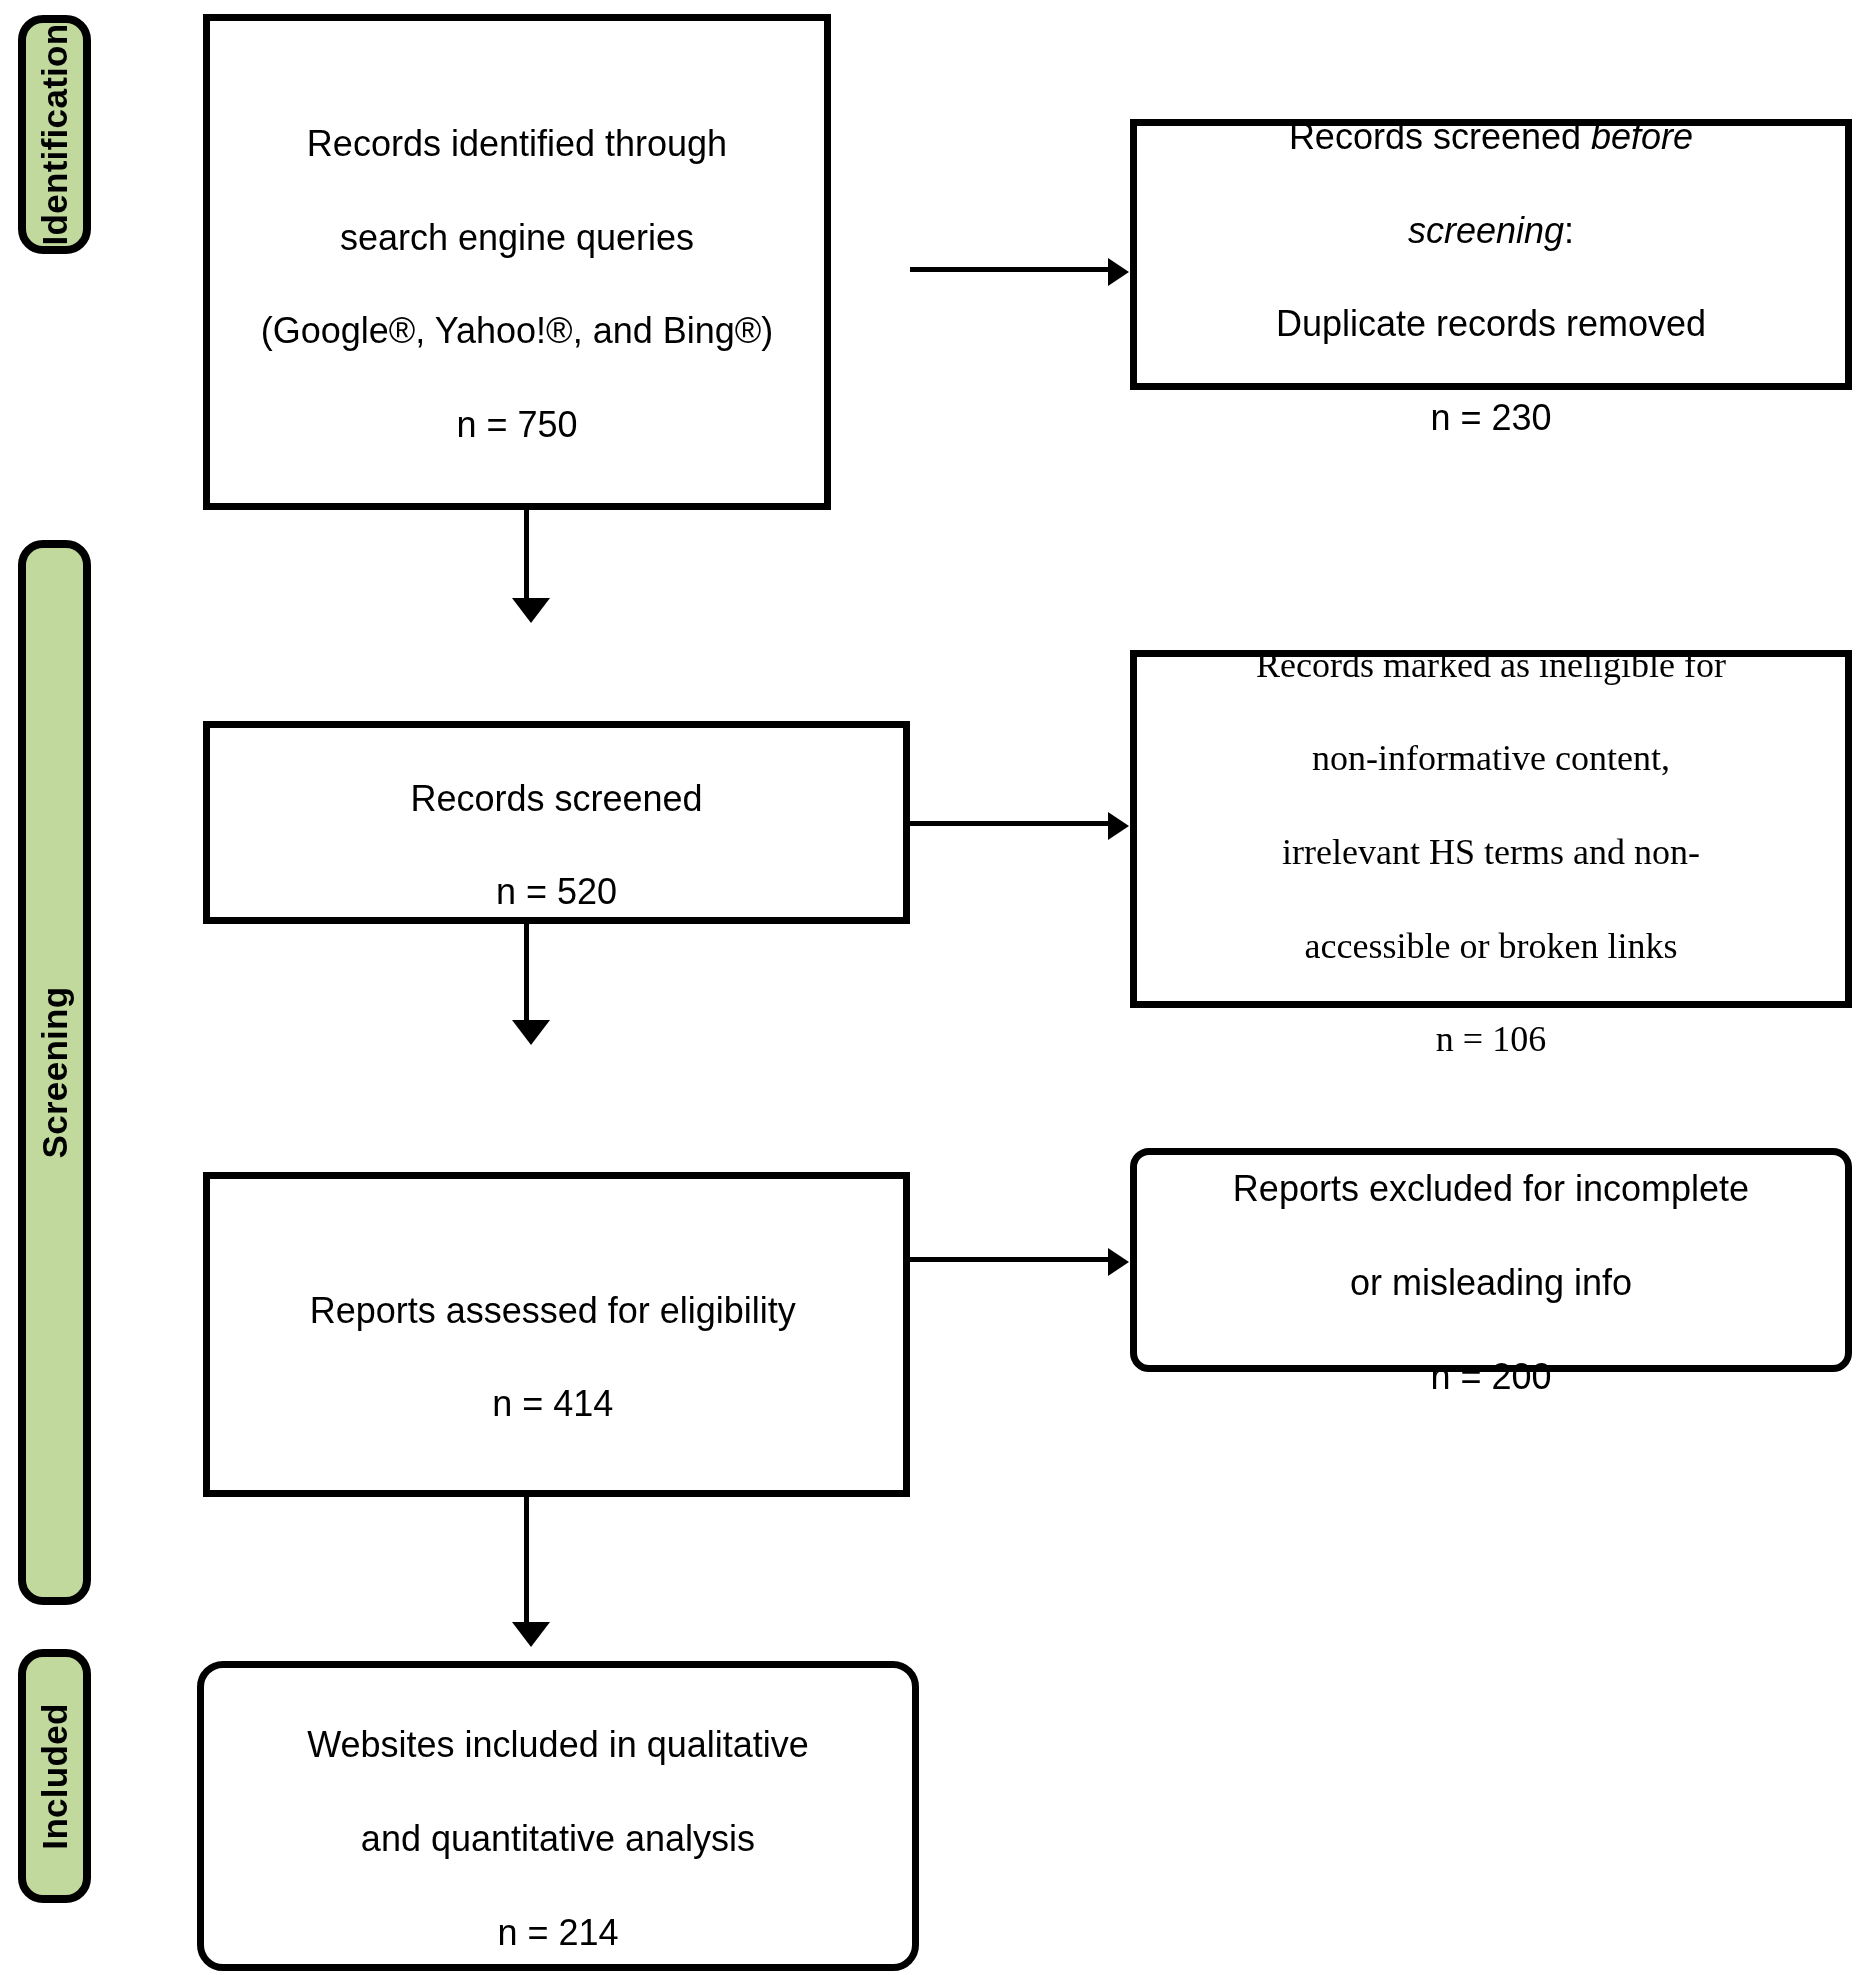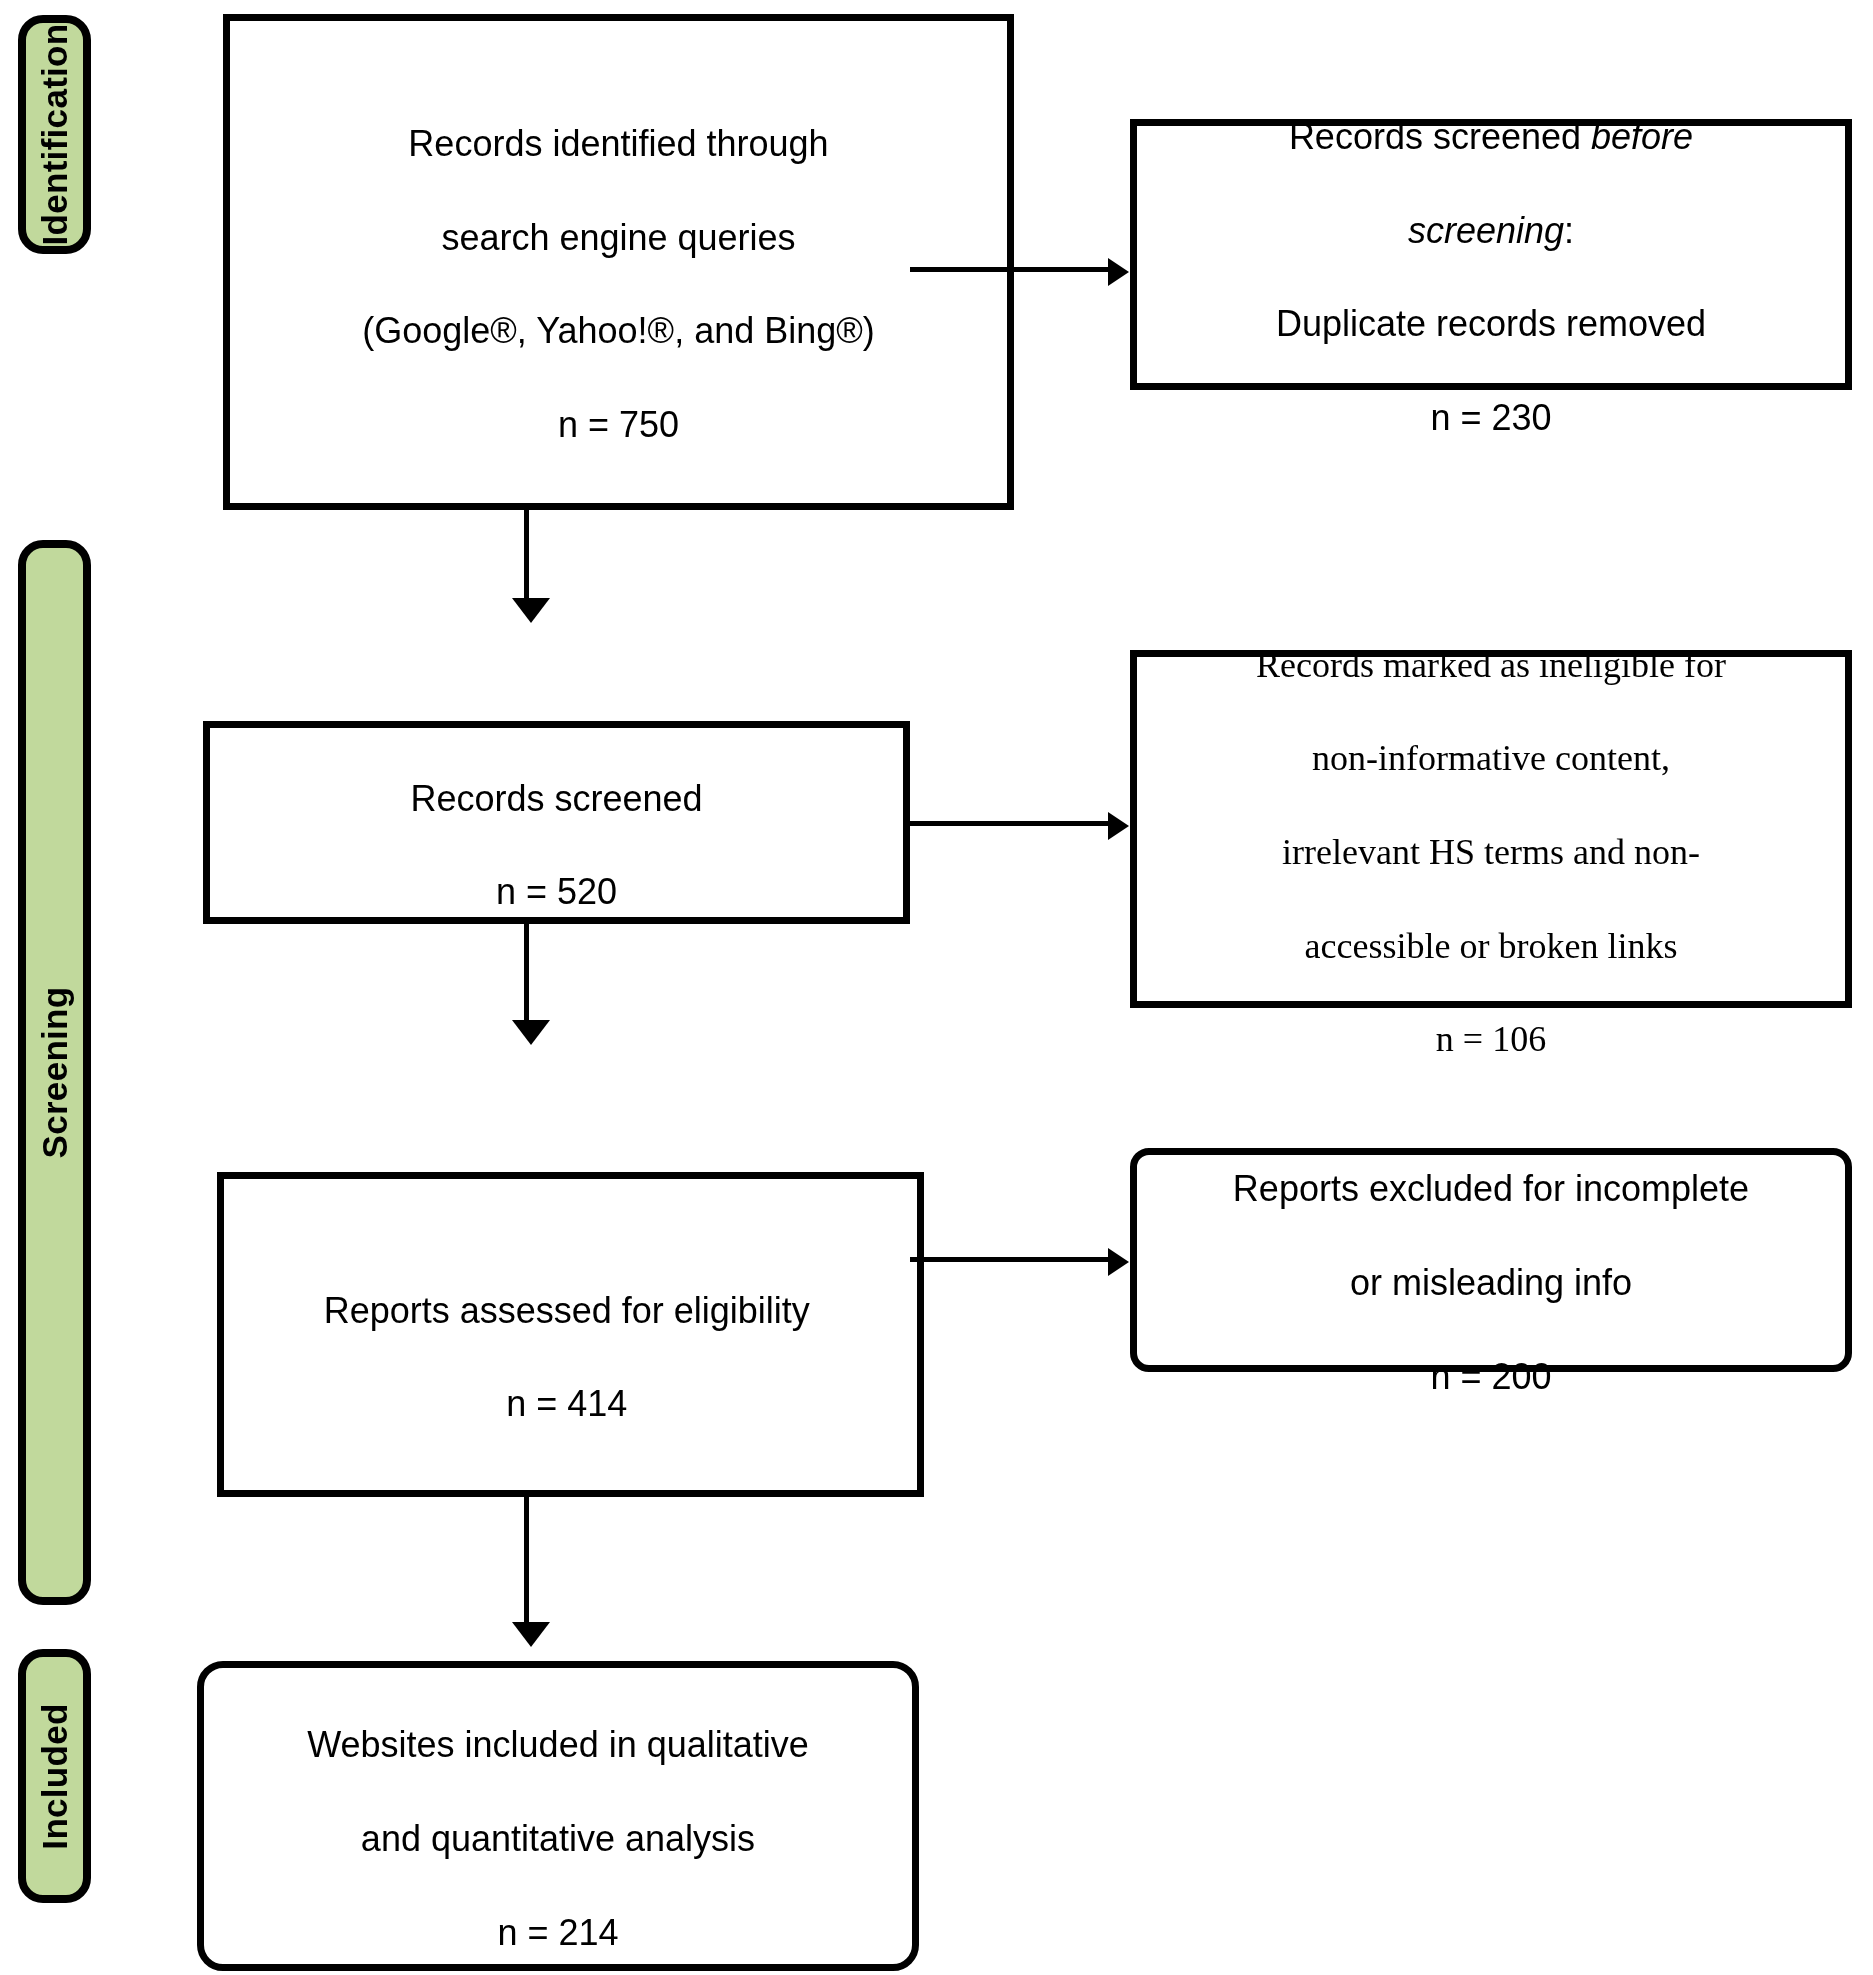--- a/index.html
+++ b/index.html
@@ -104,37 +104,37 @@
   </div>
 
   <div class="stage-bar" style="left:18px; top:540px; width:73px; height:1065px;">
     <span class="stage-bar-label">Screening</span>
   </div>
 
   <div class="stage-bar" style="left:18px; top:1649px; width:73px; height:254px;">
     <span class="stage-bar-label">Included</span>
   </div>
 
-  <div class="flow-box" style="left:203px; top:13.7px; width:791px; height:496px;margin-left:20px;">
+  <div class="flow-box" style="left:203px; top:13.7px; width:628px; height:496px;">
     <div class="flow-box-text">
       <span>Records identified through</span><br>
       <span>search engine queries</span><br>
       <span>(Google®, Yahoo!®, and Bing®)</span><br>
       <span>n = 750</span>
     </div>
   </div>
 
   <div class="flow-box" style="left:203px; top:721px; width:707px; height:203px;">
     <div class="flow-box-text">
       <span>Records screened</span><br>
       <span>n = 520</span>
     </div>
   </div>
 
-  <div class="flow-box" style="left:217px; top:1172px; width:707px; height:325px;padding-left:8px;">
+  <div class="flow-box" style="left:203px; top:1172px; width:707px; height:325px;padding-left:8px;">
     <div class="flow-box-text">
       <span>Reports assessed for eligibility</span><br>
       <span>n = 414</span>
     </div>
   </div>
 
   <div class="flow-box" style="left:197px; top:1661px; width:722px; height:310px;border-radius:26px;">
     <div class="flow-box-text">
       <span>Websites included in qualitative</span><br>
       <span>and quantitative analysis</span><br>

